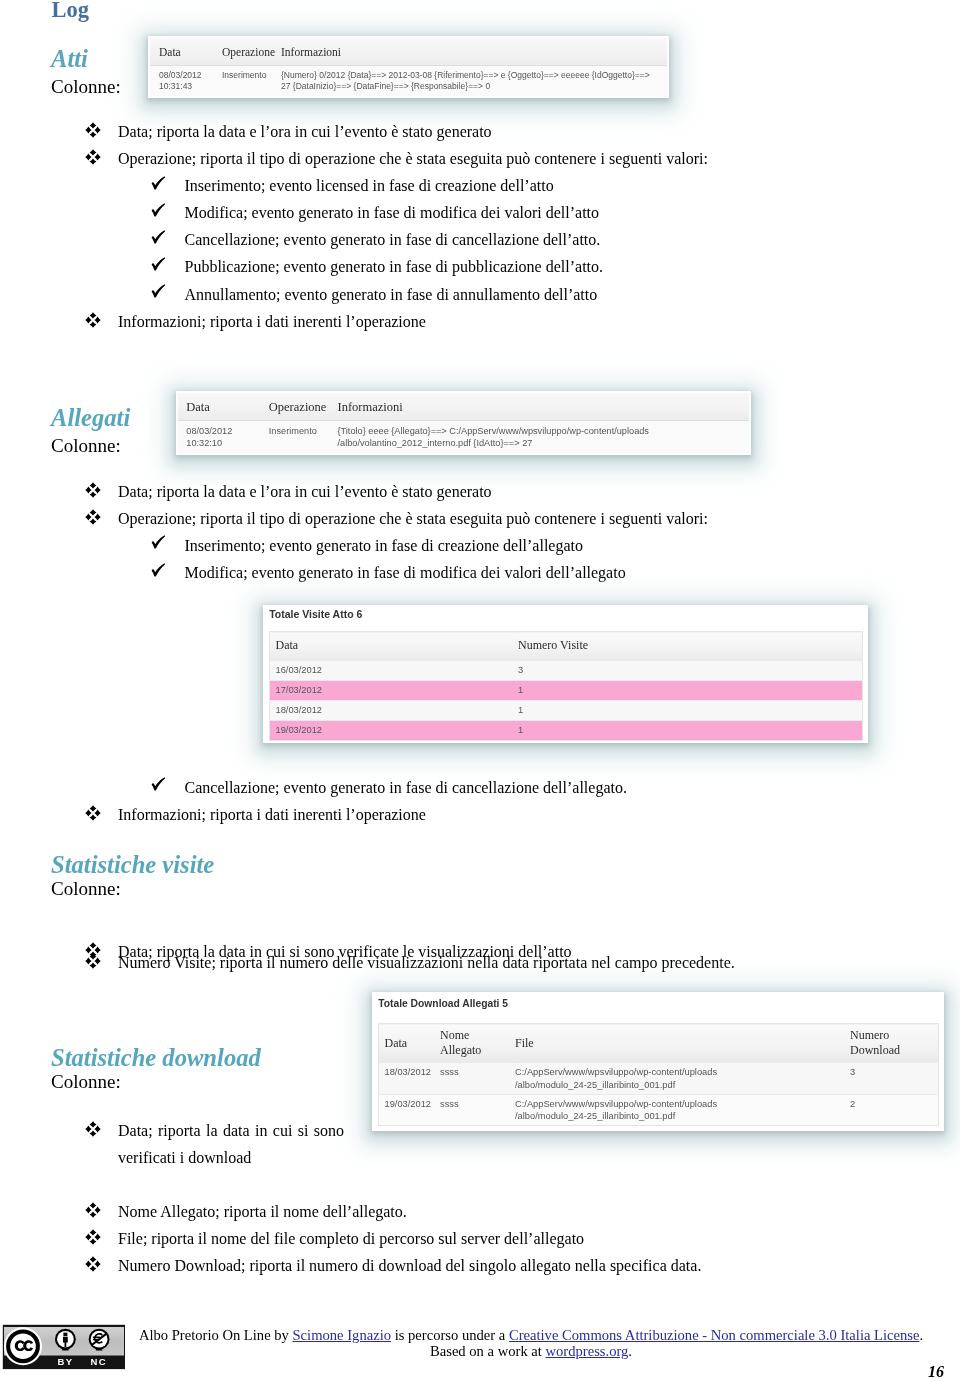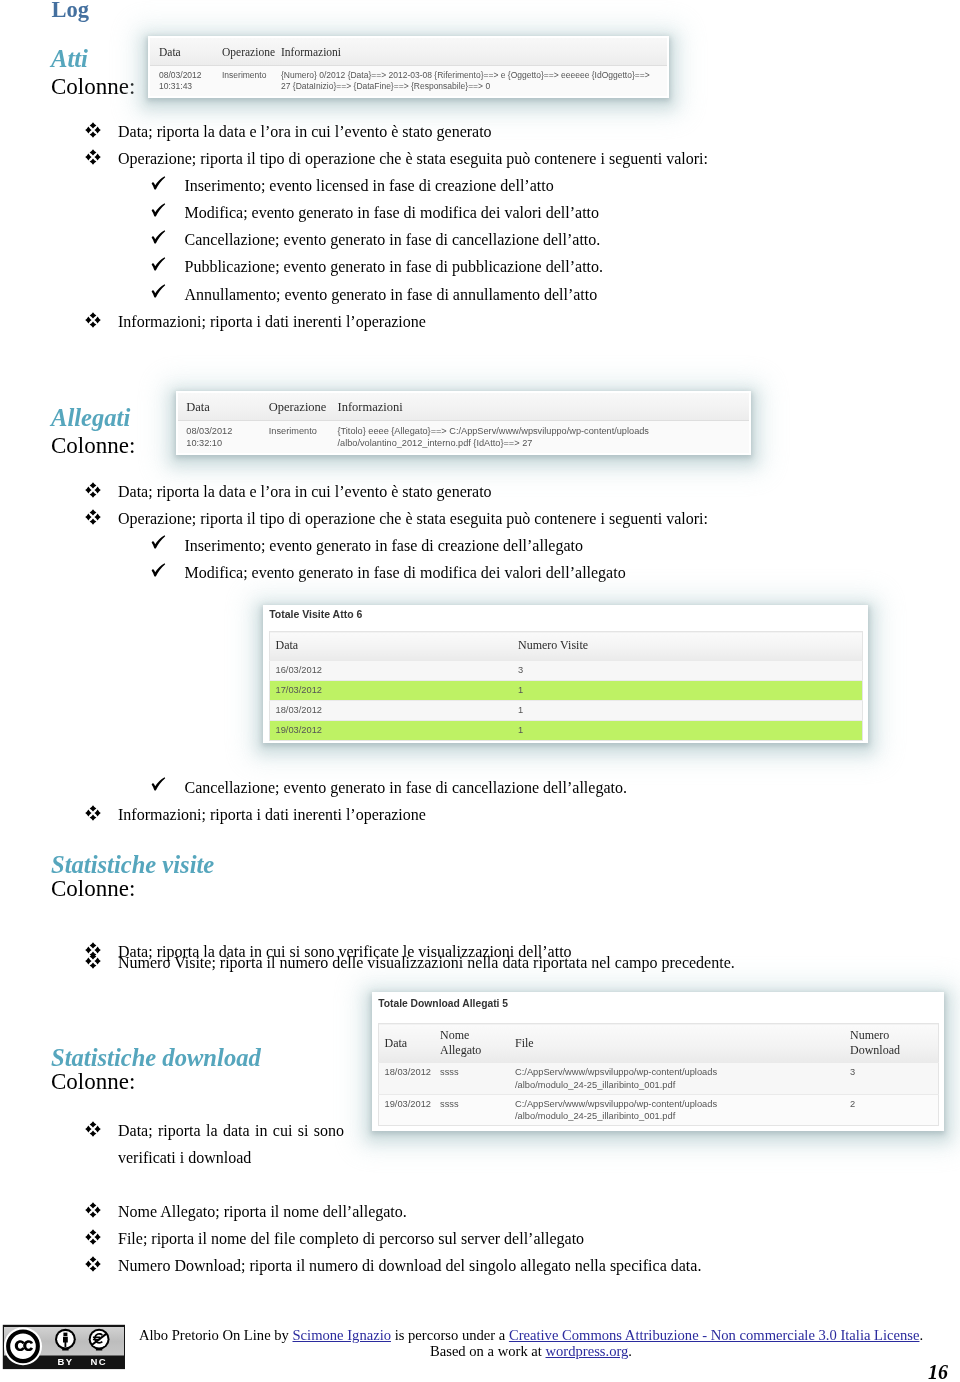--- a/index.html
+++ b/index.html
@@ -4,21 +4,21 @@
 <style>
   html,body{margin:0;padding:0;}
   body{width:960px;height:1382px;background:#ffffff;font-family:"Liberation Serif",serif;color:#000;overflow:hidden;}
   .page{position:relative;width:960px;height:1382px;overflow:hidden;}
 
   
   .h-log{position:absolute;left:51.5px;top:-4px;font-size:22.5px;line-height:27.2px;font-weight:bold;color:#44709f;}
   .h-sec{position:absolute;font-style:italic;font-weight:bold;font-size:24.6px;line-height:27.2px;color:#56a6bd;left:51px;}
 
   
-  .txt{position:absolute;font-size:23px;line-height:23px;white-space:nowrap;}
+  .txt{position:absolute;font-size:19px;line-height:23px;white-space:nowrap;}
 
   .bul{position:absolute;font-family:"DejaVu Sans",sans-serif;font-size:13px;}
   .chk{position:absolute;font-family:"DejaVu Sans",sans-serif;font-size:17px;}
 
   
   .shot{position:absolute;background:#fff;
         box-shadow:0 0 0 2px #ffffff,
                    0 2px 5px 3px rgba(135,155,160,0.42),
                    0 5px 13px 8px rgba(170,192,196,0.42),
                    0 3px 24px 15px rgba(205,224,226,0.45);}
@@ -65,21 +65,21 @@
 
   
   .shot-c,.shot-d{background:#ffffff;}
   .shot-c .inner,.shot-d .inner{background:#fff;padding:0;}
   .cap{font-family:"Liberation Sans",sans-serif;font-weight:bold;color:#333;}
   .shot-c .cap{font-size:10.5px;padding:1px 0 0 4.2px;line-height:12px;height:23px;}
 
   .t-vis{table-layout:fixed;border:1px solid #e4e4e4;margin:0 3.5px 0.5px 3.5px;width:calc(100% - 7px);}
   .t-vis tr:first-child th{background:linear-gradient(to bottom,#fafafa 0%,#f3f3f3 55%,#eaeaea 100%);}
   .t-vis th{font-size:12px;line-height:13px;padding:7px 0 7.6px 0;}
-  .t-vis td{font-size:9.3px;line-height:11px;padding:4px 0 4px 0;border-top:1px solid #eaeaea;background:#bef264;}
+  .t-vis td{font-size:9.3px;line-height:11px;padding:4px 0 4px 0;border-top:1px solid #eaeaea;background:#f9a8d4;}
   .t-vis tr:nth-child(even) td{background:#f7f7f7;}
   .t-vis .v1{width:249px;padding-left:6px;}
   .t-vis .v2{width:auto;}
 
   
   .shot-d .cap{font-size:10.3px;padding:3.5px 0 0 4.2px;line-height:12px;height:25.6px;}
   .t-dl{table-layout:fixed;border:1px solid #e4e4e4;margin:0 3.5px 3px 3.5px;width:calc(100% - 7px);}
   .t-dl tr:first-child th{background:linear-gradient(to bottom,#fafafa 0%,#f3f3f3 55%,#eaeaea 100%);}
   .t-dl th{font-size:12px;line-height:15px;padding:4px 0 4px 0;vertical-align:middle;}
   .t-dl td{font-size:9.3px;line-height:12.5px;padding:3px 0 2.5px 0;border-top:1px solid #eaeaea;background:#fbfbfb;white-space:nowrap;}
@@ -87,21 +87,21 @@
   .t-dl .d1{width:62px;padding-left:6px;}
   .t-dl .d2{width:75px;}
   .t-dl .d3{width:335px;}
   .t-dl .d4{width:auto;}
 
   
   .foot{position:absolute;left:136px;top:1327px;width:790px;font-size:14.6px;line-height:16.45px;text-align:center;white-space:nowrap;}
   .foot a{color:#2b2b9e;text-decoration:underline;}
   .foot > div{white-space:nowrap;}
   .cc-badge{position:absolute;left:1px;top:1324px;}
-  .pagenum{position:absolute;left:928px;top:1362px;font-size:20px;line-height:20px;font-weight:bold;font-style:italic;}
+  .pagenum{position:absolute;left:928px;top:1362px;font-size:16px;line-height:20px;font-weight:bold;font-style:italic;}
 </style>
 </head>
 <body>
 
 <div class="page">
 
   <div class="h-log">Log</div>
 
   <div class="h-sec" style="top:45px;">Atti</div>
   <div class="txt" style="left:51px;top:75px;">Colonne:</div>

